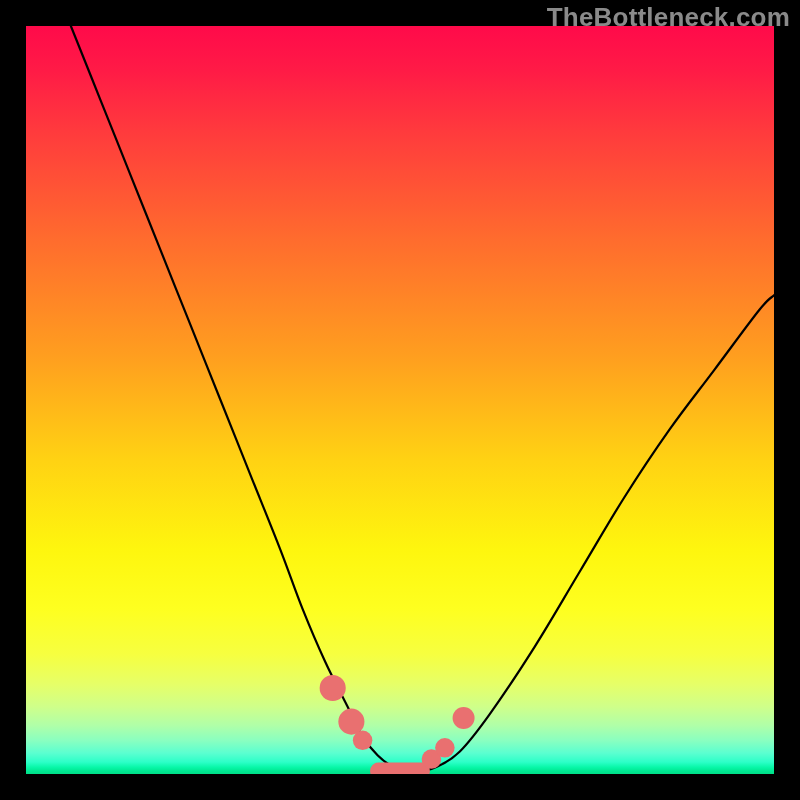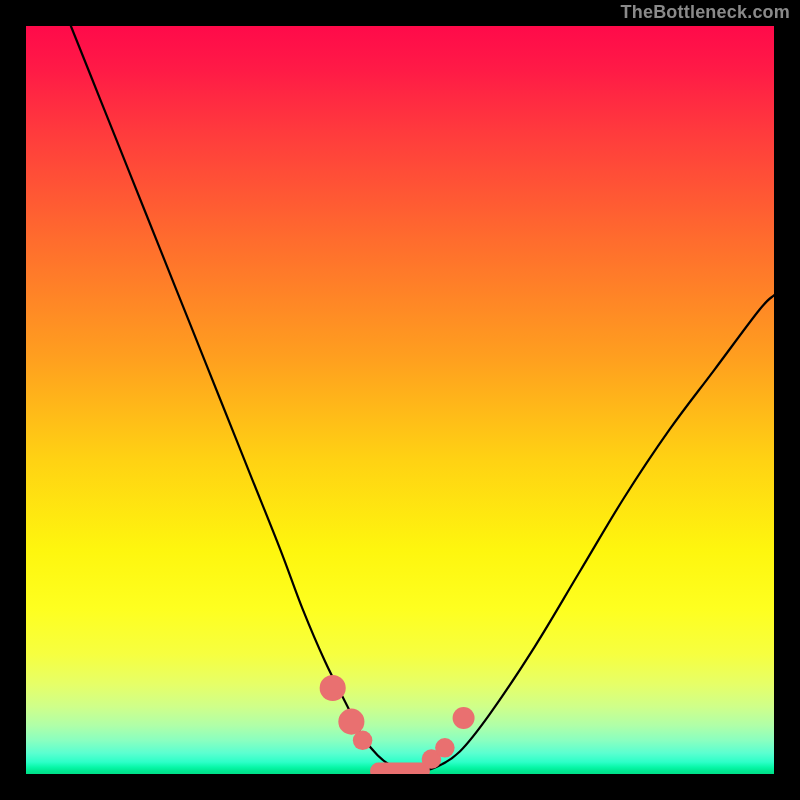--- a/index.html
+++ b/index.html
@@ -67,21 +67,21 @@
     fill: #e97070;
   }
   .cap-rect {
     fill: #e97070;
   }
   .watermark {
     position: absolute;
     top: 2px;
     right: 10px;
     color: #8a8a8a;
-    font-size: 18px;
+    font-size: 26px;
     font-weight: 600;
     letter-spacing: 0.2px;
     user-select: none;
   }
 </style>
 </head>
 <body>
 
 <div class="frame">
 

